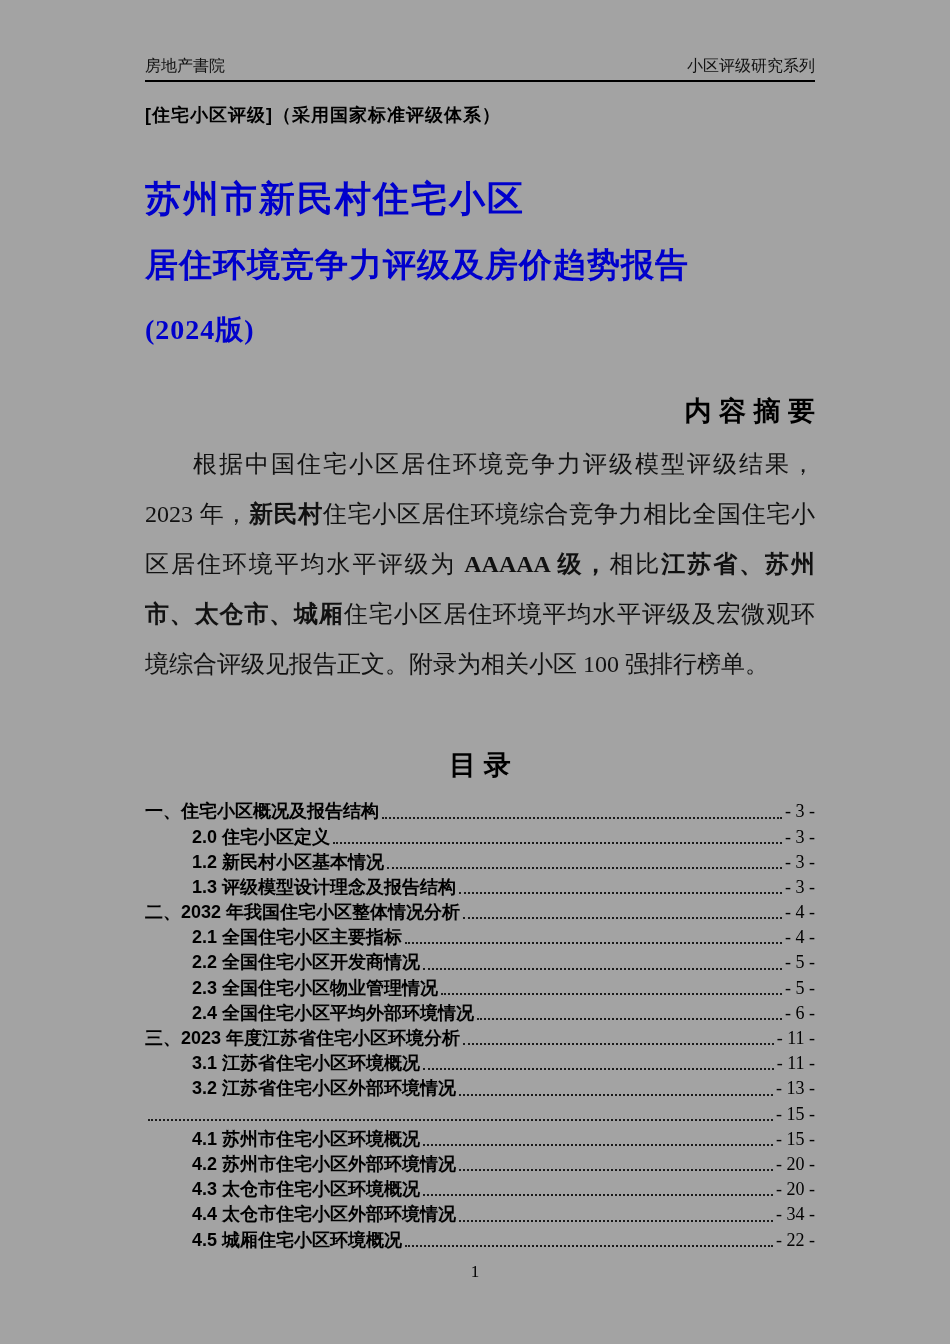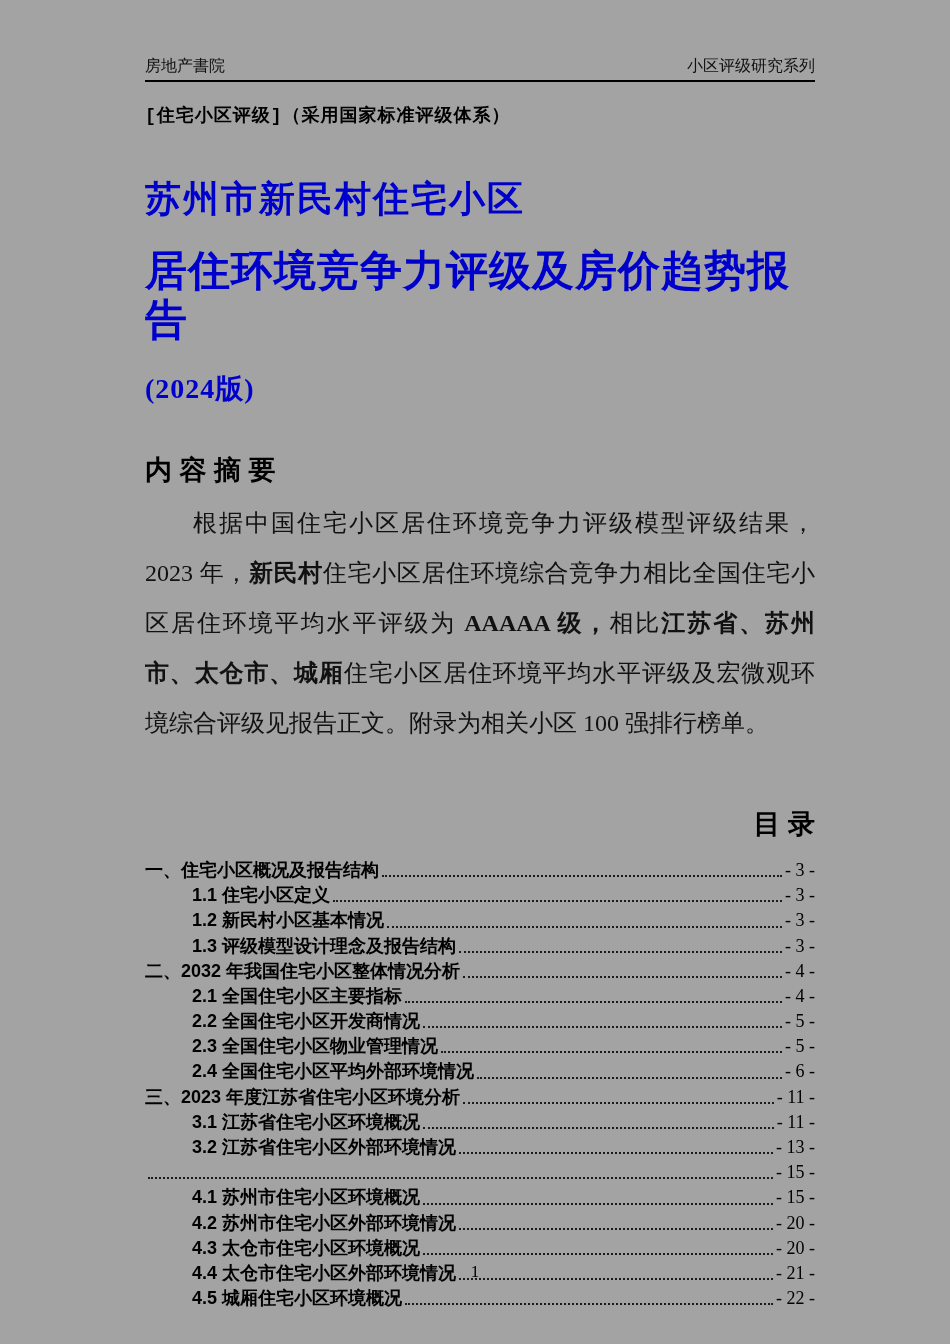--- a/index.html
+++ b/index.html
@@ -17,47 +17,47 @@
     display:flex;justify-content:space-between;align-items:flex-end;
     border-bottom:2px solid #000;padding-bottom:3px;
     font-family:"Liberation Sans","DejaVu Sans",sans-serif;
     font-size:16px;color:#111;
   }
   .doc-header .hdr-right{border-bottom:0;}
 
   
   .bracket-line{
     margin-top:21px;
-    font-family:Liberation Mono, monospace;
+    font-family:Liberation Sans, sans-serif;
     font-weight:bold;font-size:18px;letter-spacing:1px;
   }
 
   
   .titles{}
   .title-line1{margin-top:52px;font-size:36px;font-weight:bold;line-height:1.15;letter-spacing:2px;}
-  .title-line2{margin-top:27px;font-size:42px;font-weight:bold;line-height:1.15;letter-spacing:1px;}
+  .title-line2{margin-top:27px;font-size:33px;font-weight:bold;line-height:1.15;letter-spacing:1px;}
   .title-edition{margin-top:26px;font-size:28px;font-weight:bold;letter-spacing:1px;}
 
   
   .abstract-heading{
-    margin-top:44px;text-align:left;
+    margin-top:44px;text-align:right;
     font-family:"Liberation Sans","DejaVu Sans",sans-serif;
     font-weight:bold;font-size:27px;color:#000;
   }
   .abstract-body{
     margin-top:10px;
     font-size:24px;line-height:50px;
     text-align:justify;text-indent:2em;
     color:#111;
   }
   .abstract-body .b{font-weight:bold;}
 
   
   .toc-heading{
-    margin-top:58px;text-align:right;
+    margin-top:58px;text-align:center;
     font-family:"Liberation Sans","DejaVu Sans",sans-serif;
     font-weight:bold;font-size:27px;
   }
   .toc{margin-top:16px;}
   .toc-row{display:flex;height:25.2px;font-size:18px;}
   .toc-row.lvl2{padding-left:47px;}
   .toc-label{
     font-family:"Liberation Sans","DejaVu Sans",sans-serif;
     font-weight:600;white-space:nowrap;line-height:25.2px;
   }
@@ -98,21 +98,21 @@
 
     <div class="toc-heading">目 录</div>
 
     <div class="toc" id="toc-list">
         <div class="toc-row">
     <span class="toc-label">一、住宅小区概况及报告结构</span>
     <span class="toc-dots"></span>
     <span class="toc-page">- 3 -</span>
   </div>
         <div class="toc-row lvl2">
-    <span class="toc-label">1.1 住宅小区定义</span>
+    <span class="toc-label">2.0 住宅小区定义</span>
     <span class="toc-dots"></span>
     <span class="toc-page">- 3 -</span>
   </div>
         <div class="toc-row lvl2">
     <span class="toc-label">1.2 新民村小区基本情况</span>
     <span class="toc-dots"></span>
     <span class="toc-page">- 3 -</span>
   </div>
         <div class="toc-row lvl2">
     <span class="toc-label">1.3 评级模型设计理念及报告结构</span>
@@ -174,21 +174,21 @@
     <span class="toc-page">- 20 -</span>
   </div>
         <div class="toc-row lvl2">
     <span class="toc-label">4.3 太仓市住宅小区环境概况</span>
     <span class="toc-dots"></span>
     <span class="toc-page">- 20 -</span>
   </div>
         <div class="toc-row lvl2">
     <span class="toc-label">4.4 太仓市住宅小区外部环境情况</span>
     <span class="toc-dots"></span>
-    <span class="toc-page">- 21 -</span>
+    <span class="toc-page">- 34 -</span>
   </div>
         <div class="toc-row lvl2">
     <span class="toc-label">4.5 城厢住宅小区环境概况</span>
     <span class="toc-dots"></span>
     <span class="toc-page">- 22 -</span>
   </div>
       </div>
 
   </div>
 

